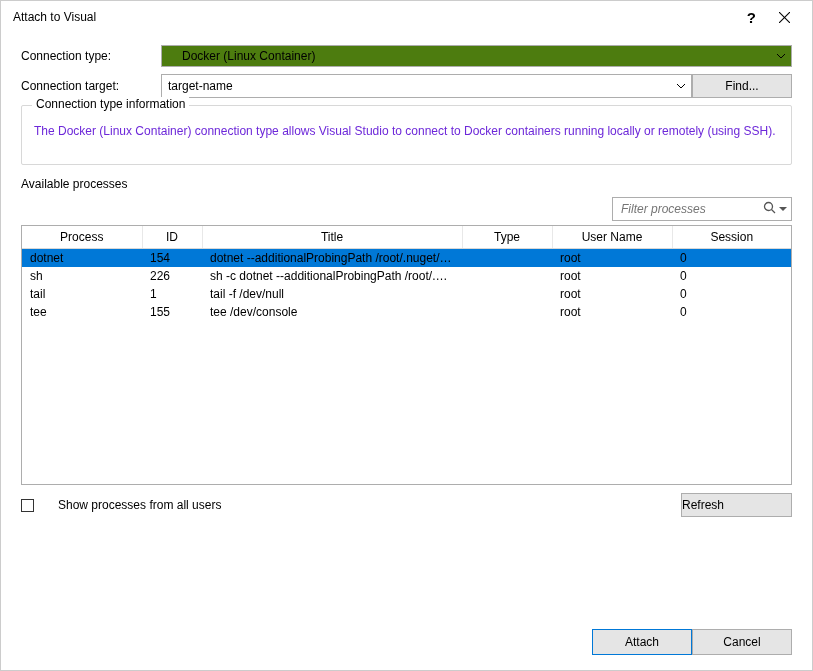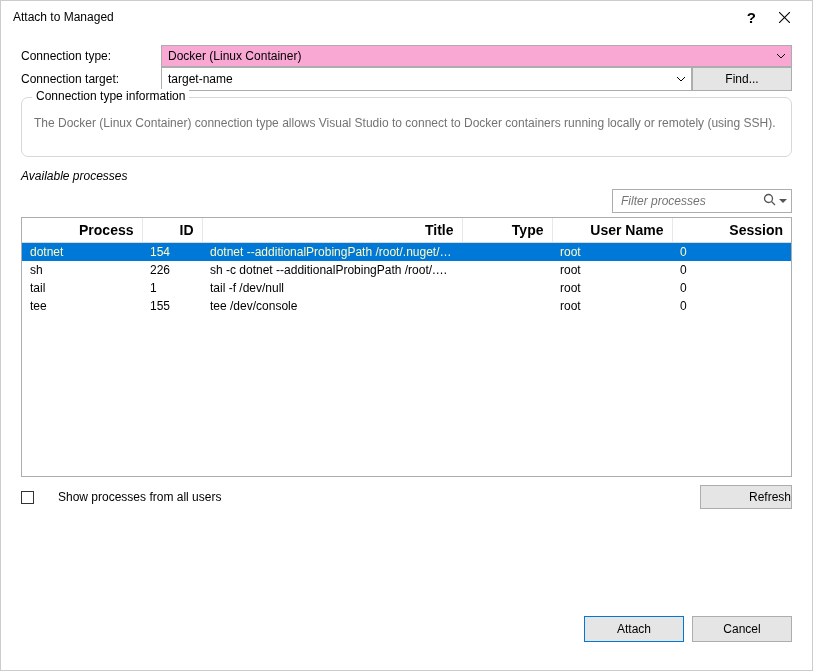--- a/index.html
+++ b/index.html
@@ -7,69 +7,69 @@
   body { width: 813px; height: 671px; background: #fff; color: #000; font-size: 12px; border: 1px solid #ccc; position: relative; }
 
   .titlebar { display: flex; align-items: center; height: 32px; padding: 0 8px 0 12px; }
   .titlebar-title { flex: 1; font-size: 12px; }
   .titlebar-btn { width: 40px; height: 32px; display: flex; align-items: center; justify-content: center; cursor: pointer; }
   .titlebar-btn svg { width: 11px; height: 11px; }
   .help-btn { font-size: 15px; font-weight: 600; cursor: pointer; margin-right: 8px; }
 
   .content { padding: 12px 20px 0 20px; }
 
-  .form-row { display: flex; align-items: center; margin-bottom: 0; }
+  .form-row { display: flex; align-items: center; margin-bottom: 7px; }
   .form-label { width: 140px; color: #000; }
   .form-control { flex: 1; }
 
-  .combo { height: 22px; border: 1px solid #adadad; background: #f9a8d4; display: flex; align-items: center; padding: 0 6px; position: relative; }
+  .combo { height: 22px; border: 1px solid #adadad; background: #4d7c0f; display: flex; align-items: center; padding: 0 20px; position: relative; }
   .combo .chev { position: absolute; right: 6px; }
 
   .target-row { display: flex; align-items: center; gap: 0; }
   .target-input { flex: 1; height: 24px; border: 1px solid #adadad; background: #fff; display: flex; align-items: center; padding: 0 6px; position: relative; }
   .target-input .chev { position: absolute; right: 6px; }
   .find-btn { width: 100px; height: 24px; border: 1px solid #adadad; background: #e5e5e5; cursor: pointer; display:flex; align-items:center; justify-content:center; }
 
-  .info-group { border: 1px solid #d8d8d8; border-radius: 7px; padding: 18px 12px 26px 12px; margin: 6px 0 12px 0; position: relative; }
+  .info-group { border: 1px solid #d8d8d8; border-radius: 2px; padding: 18px 12px 26px 12px; margin: 6px 0 12px 0; position: relative; }
   .info-group-title { position: absolute; top: -9px; left: 10px; background: #fff; padding: 0 4px; font-size: 12px; }
-  .info-text { color: #737373; }
+  .info-text { color: #6d28d9; }
 
   .attach-to-row { display: flex; align-items: center; margin: 8px 0 14px 0; }
   .attach-to-box { height: 28px; border: 1px solid #adadad; background: #fff; flex: 1; max-width: 510px; display:flex; align-items:center; padding: 0 8px; }
 
-  .avail-label { margin-bottom: 6px; display: block; font-style: italic; }
+  .avail-label { margin-bottom: 6px; display: block; }
 
   .filter-row { display: flex; justify-content: flex-end; margin-bottom: 4px; }
   .filter-box { width: 180px; height: 24px; border: 1px solid #adadad; background: #fff; display: flex; align-items: center; padding: 0 6px; position: relative; }
   .filter-box input { border: none; outline: none; flex: 1; font-size: 12px; color: #a16207; font-style: italic; background: transparent; }
   .filter-icons { position: absolute; right: 4px; display:flex; align-items:center; gap:2px; }
 
   .proc-table-wrap { border: 1px solid #adadad; background: #fff; height: 260px; overflow: hidden; }
   table { width: 100%; border-collapse: collapse; table-layout: fixed; }
-  thead th { text-align: right; font-weight: 700; padding: 4px 8px; background: #fff; border-bottom: 1px solid #d8d8d8; border-right: 1px solid #e8e8e8; font-size:14px; }
+  thead th { text-align: center; font-weight: 400; padding: 4px 8px; background: #fff; border-bottom: 1px solid #d8d8d8; border-right: 1px solid #e8e8e8; font-size:12px; }
   thead th:last-child { border-right: none; }
   tbody td { padding: 2px 8px; white-space: nowrap; overflow: hidden; text-overflow: ellipsis; font-size:12px; }
-  tbody tr.selected td { background: #0078d7; color: #fef9c3; }
+  tbody tr.selected td { background: #0078d7; color: #000000; }
 
   .below-table { display: flex; align-items: center; justify-content: space-between; margin-top: 8px; }
   .checkbox-row { display: flex; align-items: center; gap: 24px; cursor: pointer; }
   .checkbox-box { width: 13px; height: 13px; border: 1px solid #333; background: #fff; }
-  .refresh-btn { width: 92px; height: 24px; border: 1px solid #adadad; background: #e5e5e5; cursor: pointer; display:flex; align-items:center; justify-content:flex-end; }
-
-  .footer { position: absolute; bottom: 28px; right: 20px; display: flex; gap: 8px; }
+  .refresh-btn { width: 111px; height: 24px; border: 1px solid #adadad; background: #e5e5e5; cursor: pointer; display:flex; align-items:center; justify-content:flex-start; }
+
+  .footer { position: absolute; bottom: 15px; right: 20px; display: flex; }
   .footer-btn { width: 100px; height: 26px; border: 1px solid #adadad; background: #e5e5e5; cursor: pointer; display:flex; align-items:center; justify-content:center; }
   .footer-btn.primary { border: 1px solid #0078d7; }
 
   .chev svg { width:8px; height:8px; }
 </style>
 </head>
 <body>
 
 <div class="titlebar">
-  <div class="titlebar-title">Attach to Managed</div>
+  <div class="titlebar-title">Attach to Visual</div>
   <div class="help-btn">?</div>
   <div class="titlebar-btn">
     <svg viewBox="0 0 10 10">
         <line x1="0" y1="0" x2="10" y2="10" stroke="#000" stroke-width="1"></line>
         <line x1="10" y1="0" x2="0" y2="10" stroke="#000" stroke-width="1"></line>
       </svg>
   </div>
 </div>
 
 <div class="content">

